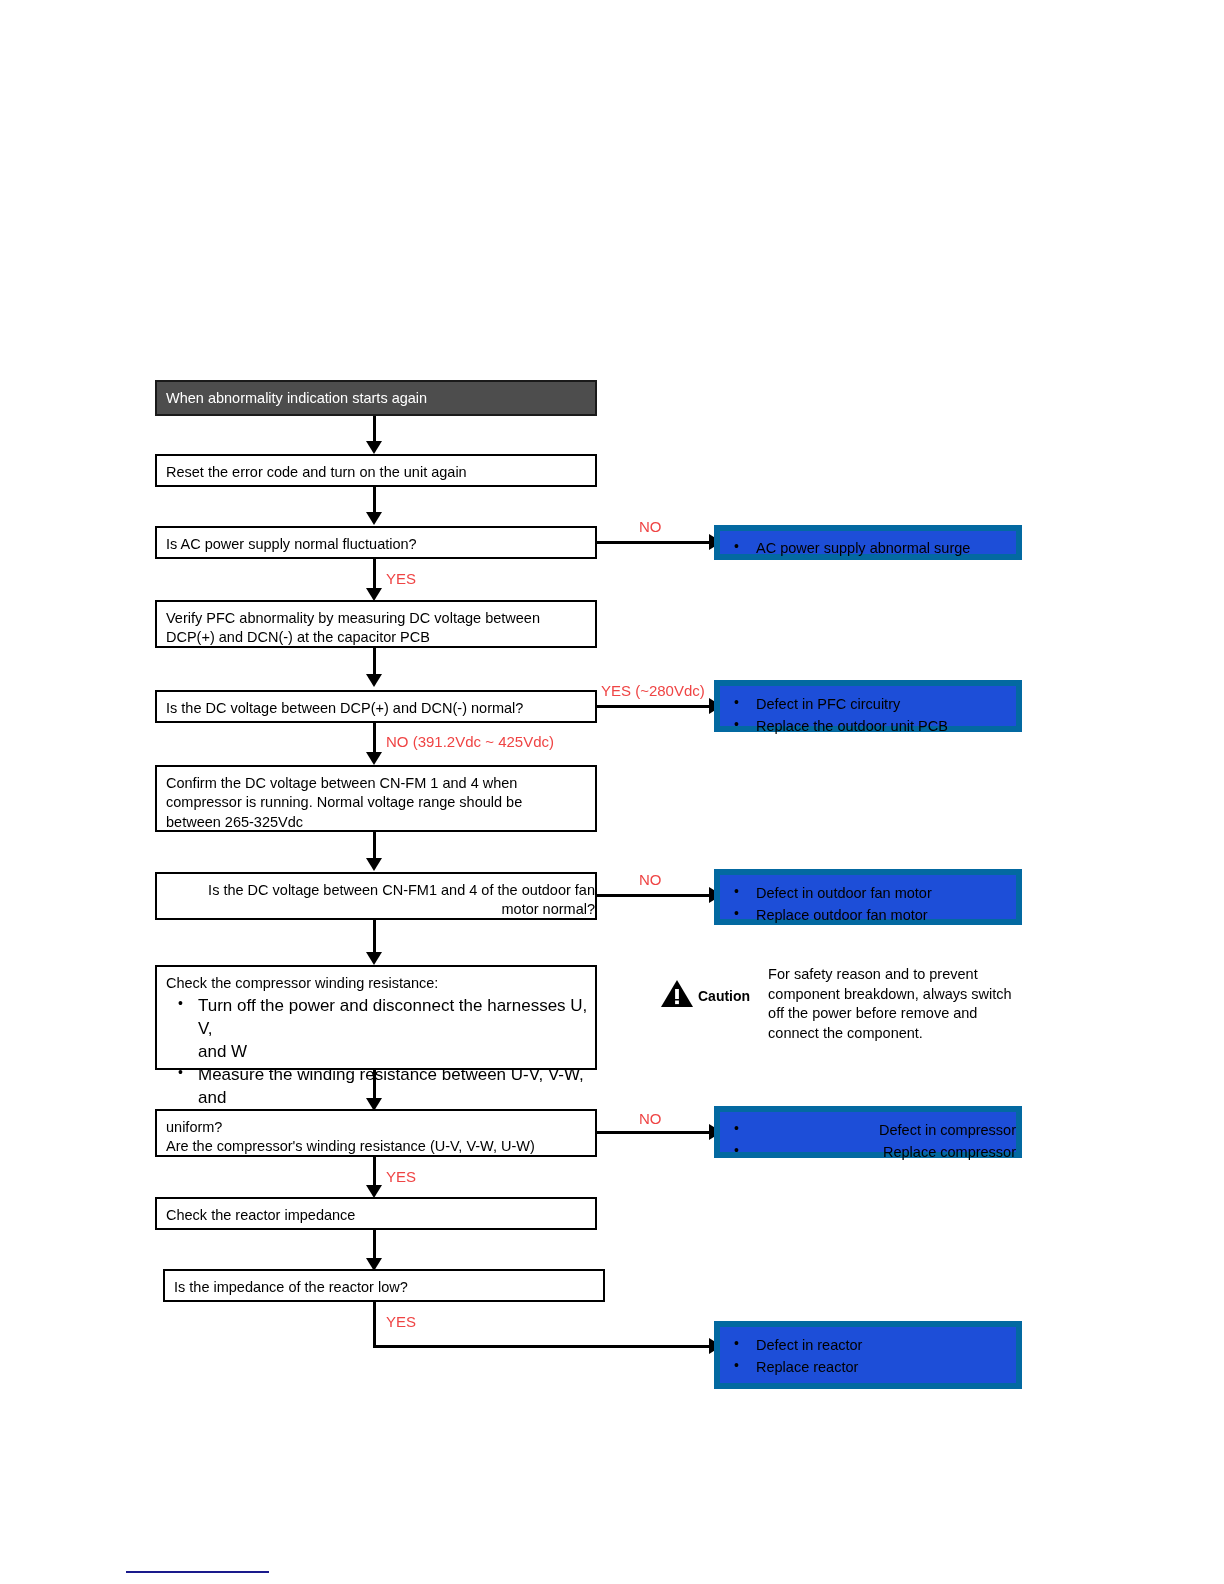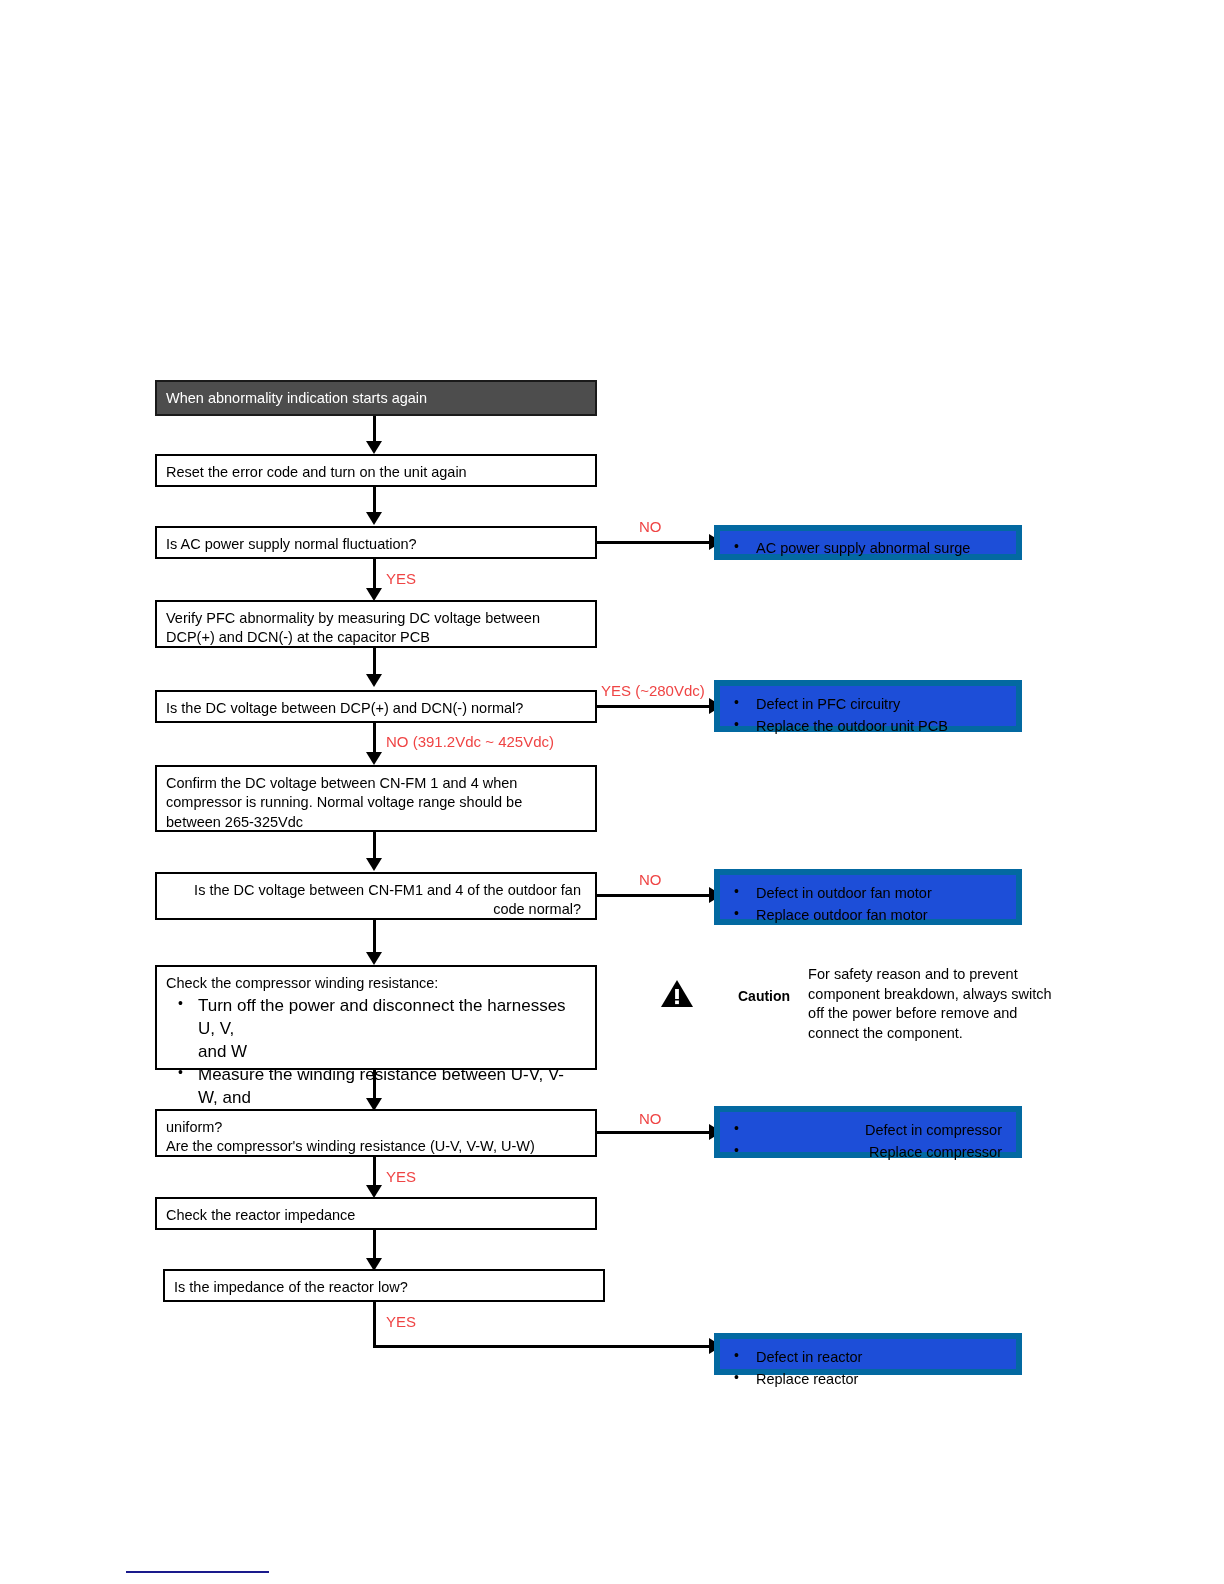--- a/index.html
+++ b/index.html
@@ -21,21 +21,21 @@
     width: 1224px;
     height: 1584px;
   }
   .node {
     position: absolute;
     box-sizing: border-box;
     border: 2px solid #000000;
     background: #ffffff;
     font-size: 14.5px;
     line-height: 1.33;
-    padding: 7px 14px 6px 9px;
+    padding: 7px 0 6px 9px;
     color: #000000;
   }
   .node.dark {
     background: #4d4d4d;
     color: #ffffff;
     border-color: #1a1a1a;
   }
   .node.gray {
     background: #1d4ed8;
     color: #000000;
@@ -122,21 +122,20 @@
   .caution-wrap {
     position: absolute;
     display: flex;
     align-items: flex-start;
   }
   .caution-icon-group {
     display: flex;
     align-items: center;
     flex: 0 0 auto;
     padding-top: 14px;
-    gap: 40px;
   }
   .caution-word {
     font-size: 14px;
     font-weight: bold;
     margin-left: 4px;
     color: #000;
   }
   .caution-text {
     font-size: 14.5px;
     line-height: 1.36;
@@ -219,21 +218,21 @@
     <span class="line">Confirm the DC voltage between CN-FM 1 and 4 when</span>
     <span class="line">compressor is running. Normal voltage range should be</span>
     <span class="line">between 265-325Vdc</span>
   </div>
 
   <div class="vline" style="left:373px; top:832px; width:3px; height:26px;"></div>
   <div class="arrow-down" style="left:366px; top:858px;"></div>
 
   <div class="node" style="left:155px; top:872px; width:442px; height:48px;text-align:right;">
     <span class="line">Is the DC voltage between CN-FM1 and 4 of the outdoor fan</span>
-    <span class="line">code normal?</span>
+    <span class="line">motor normal?</span>
   </div>
 
   <div class="hline" style="left:597px; top:894px; width:113px; height:3px;"></div>
   <div class="arrow-right" style="left:709px; top:887px;"></div>
   <div class="edge-label" style="left:639px; top:871px;">NO</div>
 
   <div class="node gray" style="left:714px; top:869px; width:308px; height:56px; padding-top:8px;">
     <ul class="blist">
       <li>Defect in outdoor fan motor</li>
       <li>Replace outdoor fan motor</li>
@@ -304,21 +303,21 @@
 
   <div class="node" style="left:155px; top:1269px; width:442px; height:33px;margin-left:8px;">
     <span class="line">Is the impedance of the reactor low?</span>
   </div>
 
   <div class="vline" style="left:373px; top:1302px; width:3px; height:46px;"></div>
   <div class="hline" style="left:373px; top:1345px; width:337px; height:3px;"></div>
   <div class="arrow-right" style="left:709px; top:1338px;"></div>
   <div class="edge-label" style="left:386px; top:1313px;">YES</div>
 
-  <div class="node gray" style="left:714px; top:1321px; width:308px; height:42px; padding-top:8px;margin-top:12px;">
+  <div class="node gray" style="left:714px; top:1321px; width:308px; height:68px; padding-top:8px;">
     <ul class="blist">
       <li>Defect in reactor</li>
       <li>Replace reactor</li>
     </ul>
   </div>
 
   <div class="footer-rule" style="left:126px; top:1571px; width:143px;"></div>
 
 </div>
 

